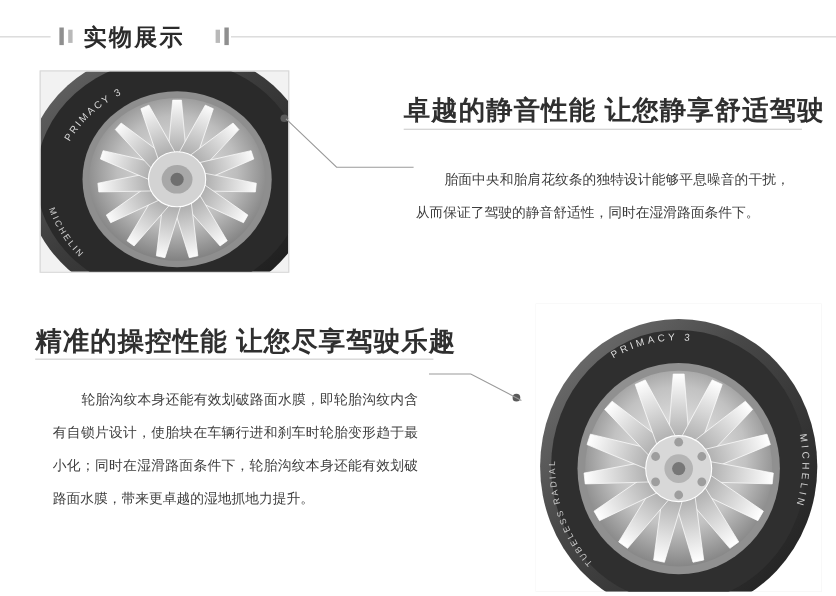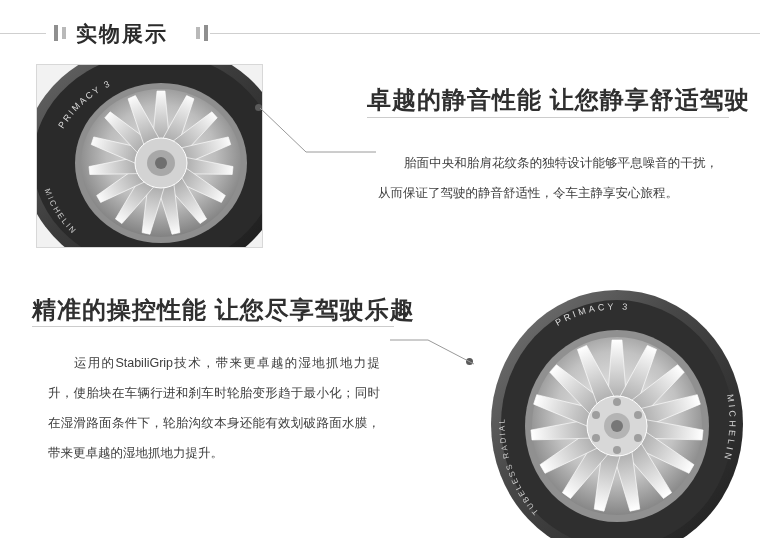--- a/index.html
+++ b/index.html
@@ -206,21 +206,21 @@
 </div>
 
 <div class="section-title" style="left:367px; top:84px;">卓越的静音性能 让您静享舒适驾驶</div>
 <div class="title-underline" style="left:367px; top:117px; width:362px;"></div>
 
 <div class="dot" style="left:255px; top:104px;"></div>
 <svg class="connector" style="left:258px; top:100px; width:120px; height:60px;" viewBox="0 0 120 60">
   <polyline points="2,8 48,52 118,52" fill="none" stroke="#9a9a9a" stroke-width="1"></polyline>
 </svg>
 
-<div class="body-text" style="left:378px; top:148px; width:340px;">胎面中央和胎肩花纹条的独特设计能够平息噪音的干扰，从而保证了驾驶的静音舒适性，令车主静享安心旅程。</div>
+<div class="body-text" style="left:378px; top:148px; width:340px;">胎面中央和胎肩花纹条的独特设计能够平息噪音的干扰，从而保证了驾驶的静音舒适性，同时在湿滑路面条件下。</div>
 
 <div class="photo" style="left:487px; top:276px; width:260px; height:262px;">
   <svg class="tyre-wrap" viewBox="0 0 260 262" preserveAspectRatio="none">
     <defs>
       <radialGradient id="g2" cx="50%" cy="44%" r="62%">
         <stop offset="0%" stop-color="#f3f3f3"></stop>
         <stop offset="58%" stop-color="#c2c2c2"></stop>
         <stop offset="100%" stop-color="#747474"></stop>
       </radialGradient>
       <linearGradient id="rubber2" x1="0" y1="0" x2="1" y2="1">
@@ -317,13 +317,13 @@
 </div>
 
 <div class="section-title" style="left:32px; top:294px;">精准的操控性能 让您尽享驾驶乐趣</div>
 <div class="title-underline" style="left:32px; top:326px; width:362px;"></div>
 
 <div class="dot" style="left:466px; top:358px;"></div>
 <svg class="connector" style="left:390px; top:338px; width:86px; height:60px;" viewBox="0 0 86 60">
   <polyline points="0,2 38,2 84,26" fill="none" stroke="#9a9a9a" stroke-width="1"></polyline>
 </svg>
 
-<div class="body-text" style="left:48px; top:348px; width:332px;">运用的StabiliGrip技术，带来更卓越的湿地抓地力提升，使胎块在车辆行进和刹车时轮胎变形趋于最小化；同时在湿滑路面条件下，轮胎沟纹本身还能有效划破路面水膜，带来更卓越的湿地抓地力提升。</div>
+<div class="body-text" style="left:48px; top:348px; width:332px;">轮胎沟纹本身还能有效划破路面水膜，即轮胎沟纹内含有自锁片设计，使胎块在车辆行进和刹车时轮胎变形趋于最小化；同时在湿滑路面条件下，轮胎沟纹本身还能有效划破路面水膜，带来更卓越的湿地抓地力提升。</div>
 
 </body></html>

